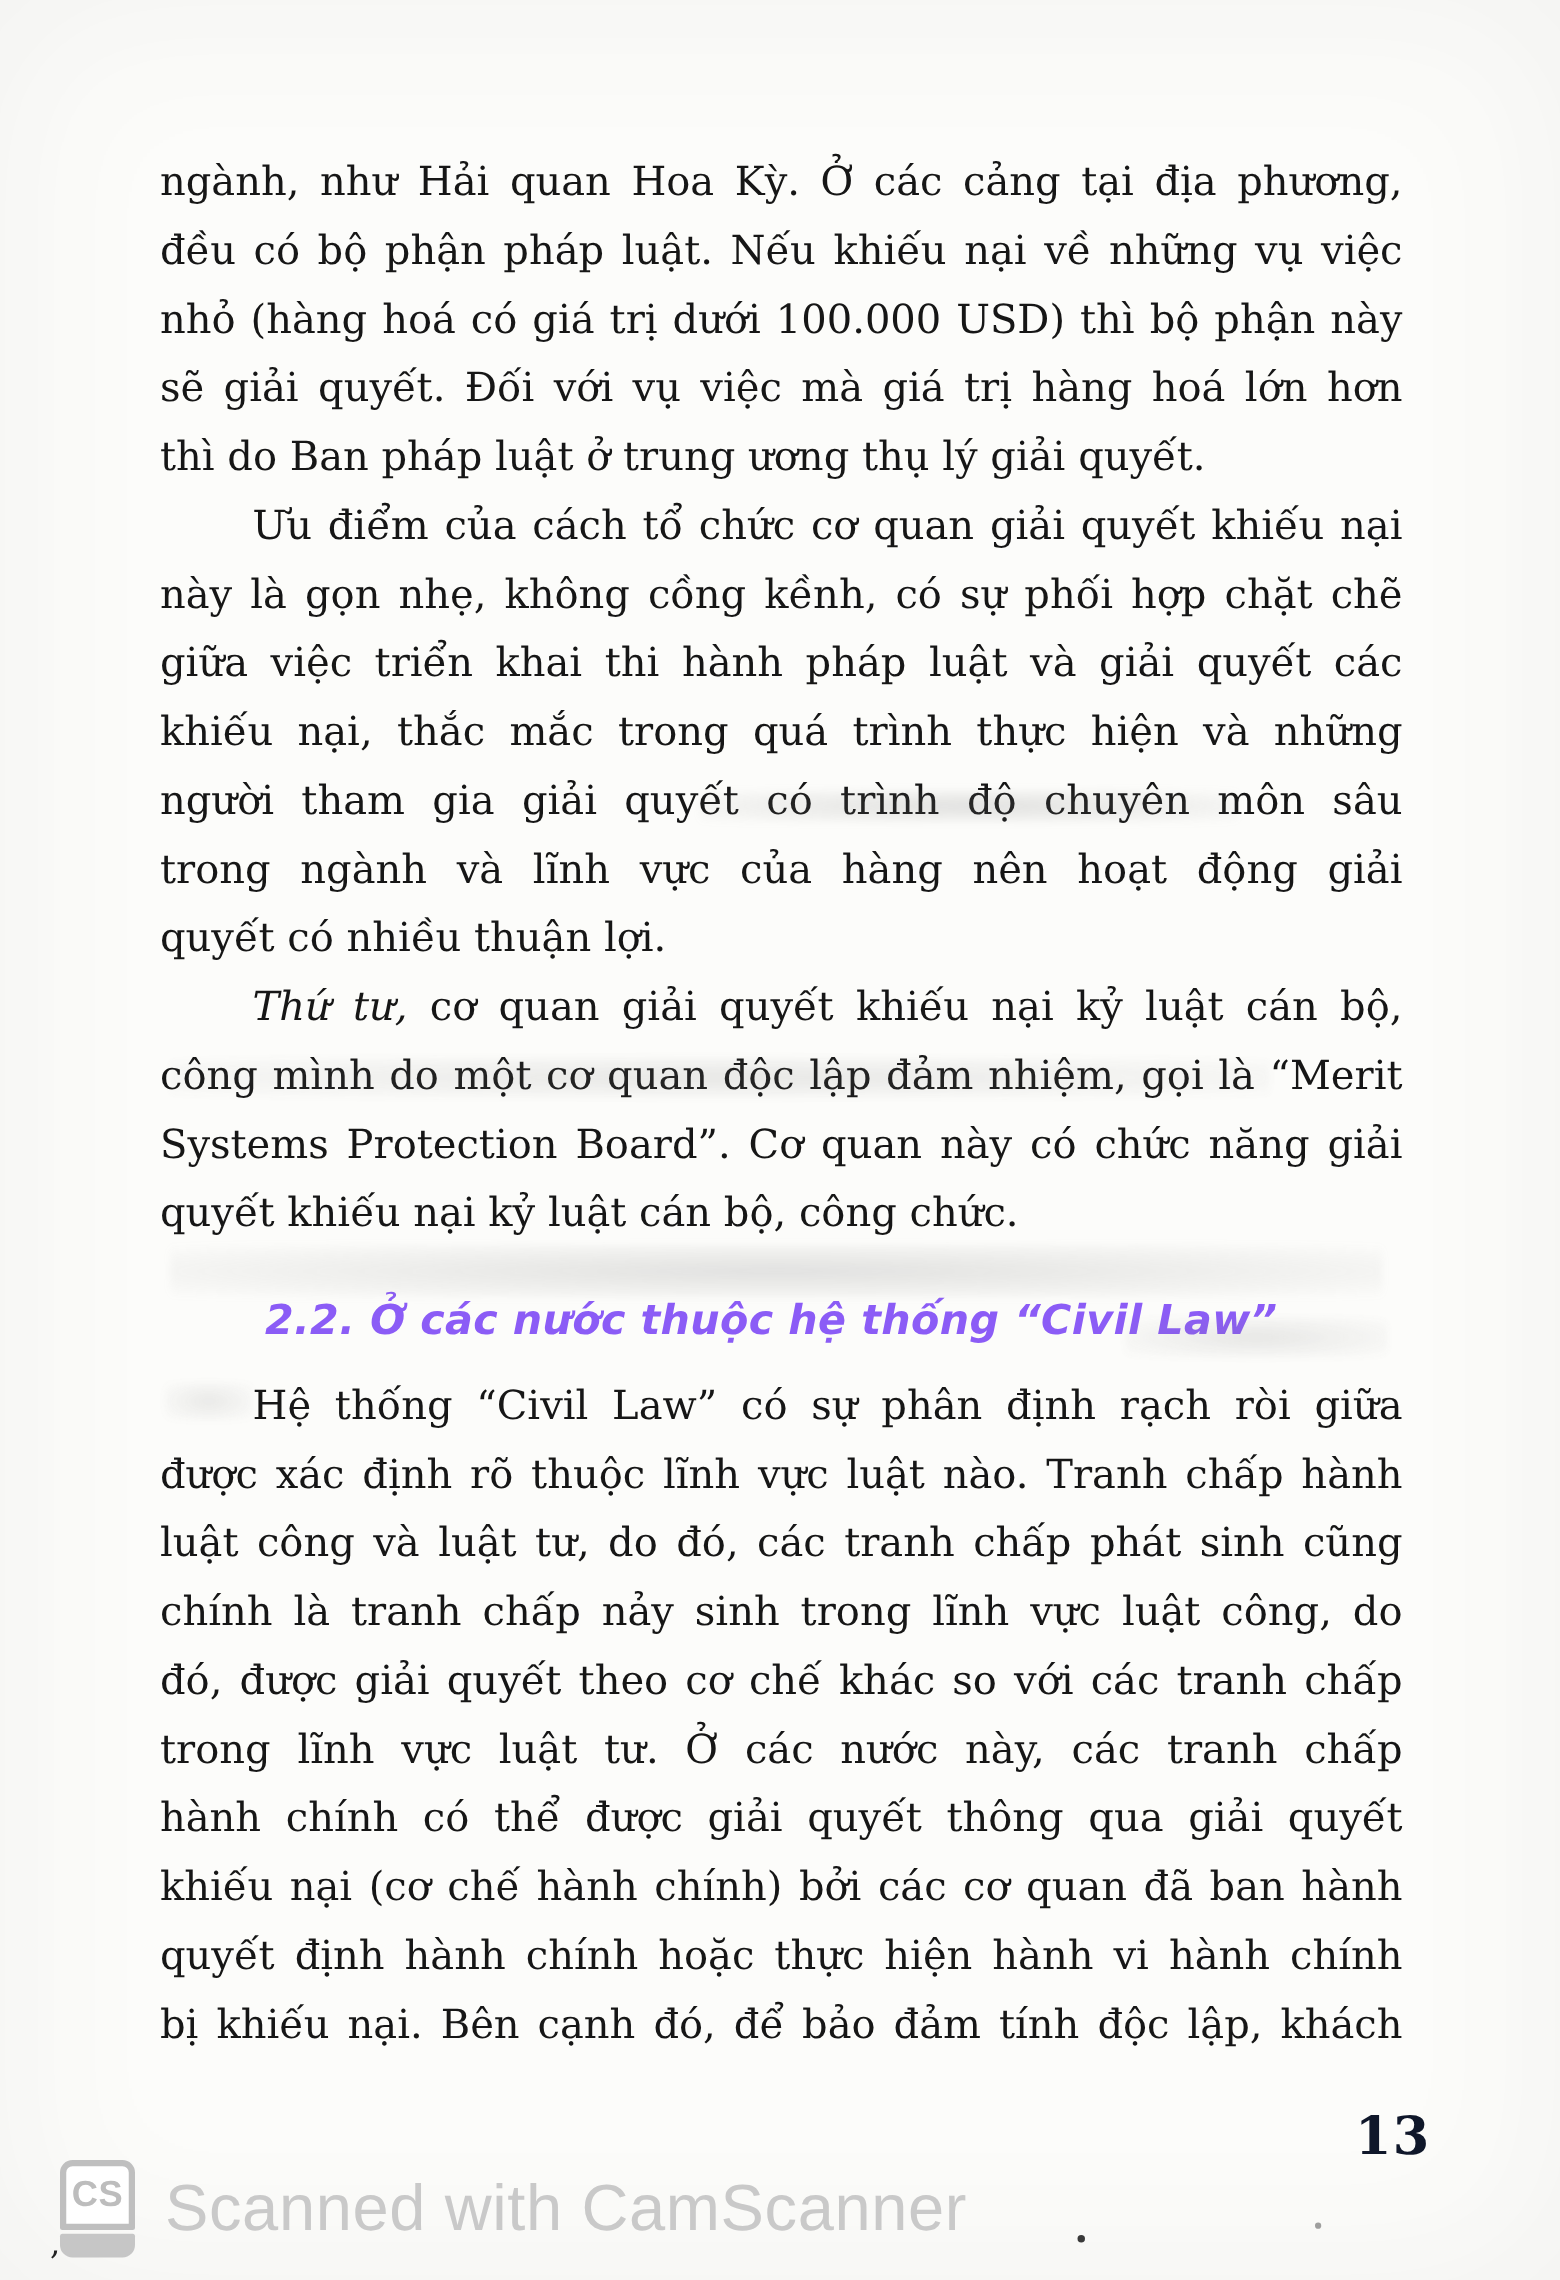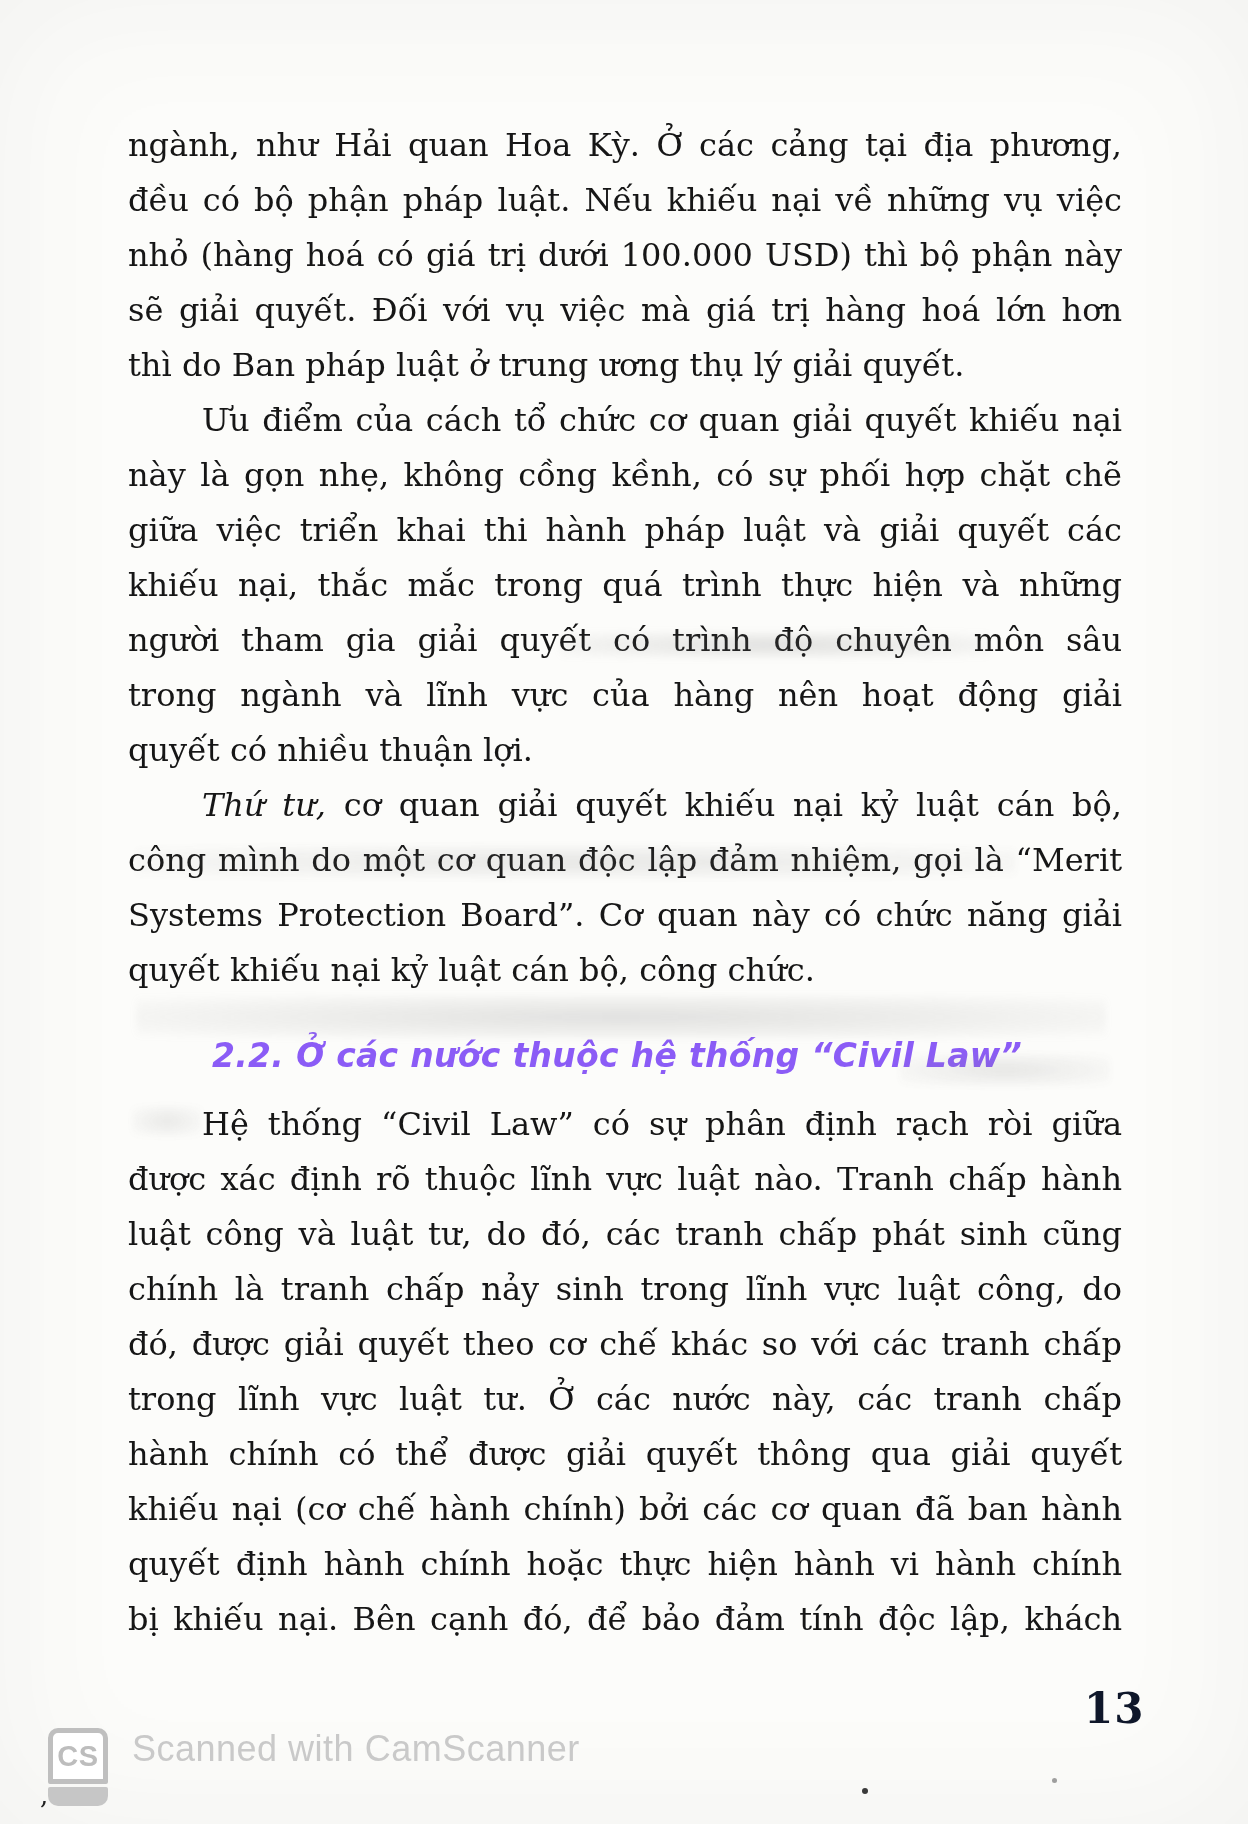--- a/index.html
+++ b/index.html
@@ -53,21 +53,21 @@
     font-size:42px;
     font-weight:bold;
     letter-spacing:1px;
     color:#0f172a;
   }
   
   .scan-footer {
     position:absolute;
     left:48px; top:1728px;
     display:flex;
-    align-items:flex-start;
+    align-items:center;
     gap:24px;
   }
   .cs-icon { width:60px; height:78px; }
   .cs-icon-top {
     height:56px;
     background:#ffffff;
     border:5px solid #bfbfbf;
     border-radius:10px 10px 2px 2px;
     display:flex; align-items:center; justify-content:center;
     font-family:"Liberation Sans", sans-serif;
@@ -77,21 +77,21 @@
     letter-spacing:0.5px;
   }
   .cs-icon-bottom {
     height:19px;
     margin-top:3px;
     background:#c6c6c6;
     border-radius:2px 2px 10px 10px;
   }
   .scan-text {
     font-family:"Liberation Sans", sans-serif;
-    font-size:36px;
+    font-size:52px;
     color:#c9c9c9;
     letter-spacing:0.5px;
     white-space:nowrap;
   }
   
   .smudge {
     position:absolute;
     background:radial-gradient(ellipse at center, rgba(120,120,120,0.20) 0%, rgba(140,140,140,0.10) 55%, rgba(160,160,160,0) 100%);
     filter:blur(3px);
     pointer-events:none;

